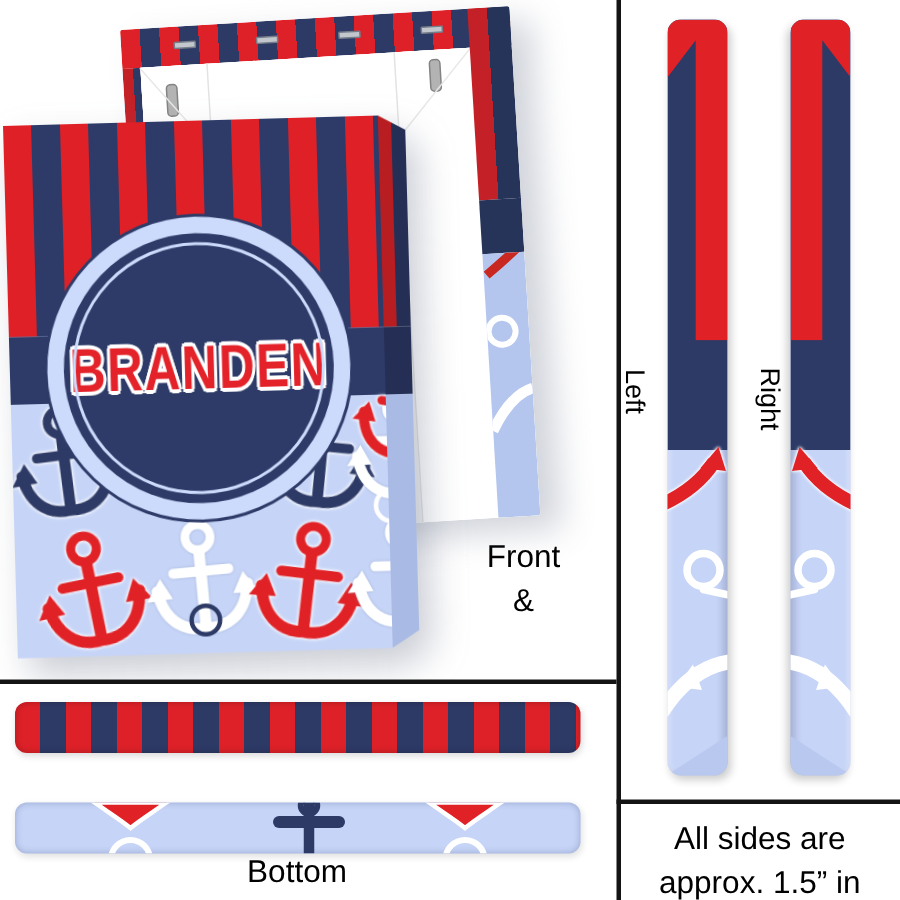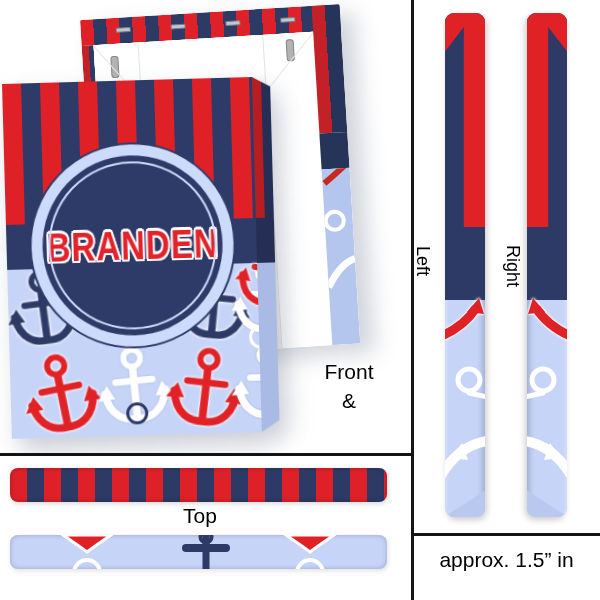--- a/index.html
+++ b/index.html
@@ -206,35 +206,35 @@
       <div>Front</div>
       <div>&amp;</div>
     </div>
   </div>
 
   <div id="div-v" class="abs divider"></div>
   <div id="div-h-left" class="abs divider"></div>
   <div id="div-h-right" class="abs divider"></div>
 
   <div id="top-strip" class="abs"></div>
-  <div id="lab-top" class="lab">Top</div>
 
   <div id="bottom-strip" class="abs">
     <svg width="377" height="34" viewBox="0 0 377 34" style="position:absolute;left:0;top:0">
       <path d="M53 0 L101 0 C91 7 83 12 77 17 C71 12 63 7 53 0 Z" fill="#e02227" stroke="#fff" stroke-width="3"></path>
       <path d="M276 0 L324 0 C314 7 306 12 300 17 C294 12 286 7 276 0 Z" fill="#e02227" stroke="#fff" stroke-width="3"></path>
       <g>
         <circle cx="196" cy="2" r="5.5" stroke="#2d3a66" stroke-width="4" fill="none"></circle>
         <rect x="192.5" y="-2" width="7" height="40" fill="#2d3a66"></rect>
         <rect x="172" y="9" width="48" height="8" rx="4" fill="#2d3a66"></rect>
       </g>
       <circle cx="77" cy="38" r="13" stroke="#fff" stroke-width="4" fill="none"></circle>
       <circle cx="300" cy="38" r="13" stroke="#fff" stroke-width="4" fill="none"></circle>
     </svg>
   </div>
+  <div id="lab-bottom" class="lab">Bottom</div>
 
   <div id="lab-left" class="vlab">Left</div>
   <div id="strip-left" class="sstrip">
     <div class="ss-navy"></div>
     <div class="ss-red"></div>
     <svg class="ss-deco" viewBox="0 0 40 217">
       <g class="rg">
         <path d="M-3 36 C10 30 22 22 31 8" stroke="#e02227" stroke-width="9" fill="none"></path>
         <polygon points="22,12 34,-2 39,14" fill="#e02227"></polygon>
       </g>
@@ -261,16 +261,17 @@
       <path d="M24 93 L42 97" stroke="#fff" stroke-width="5" stroke-linecap="round"></path>
       <g>
         <path d="M-4 175 C10 153 26 143 43 141" stroke="#fff" stroke-width="10" stroke-linecap="round" fill="none"></path>
         <polygon points="6,158 17,143 23,160" fill="#fff"></polygon>
       </g>
     </svg>
     <div class="ss-fold"></div>
   </div>
 
   <div id="note" class="lab">
+    <div>All sides are</div>
     <div>approx. 1.5” in</div>
   </div>
 
 </div>
 
 </body></html>

